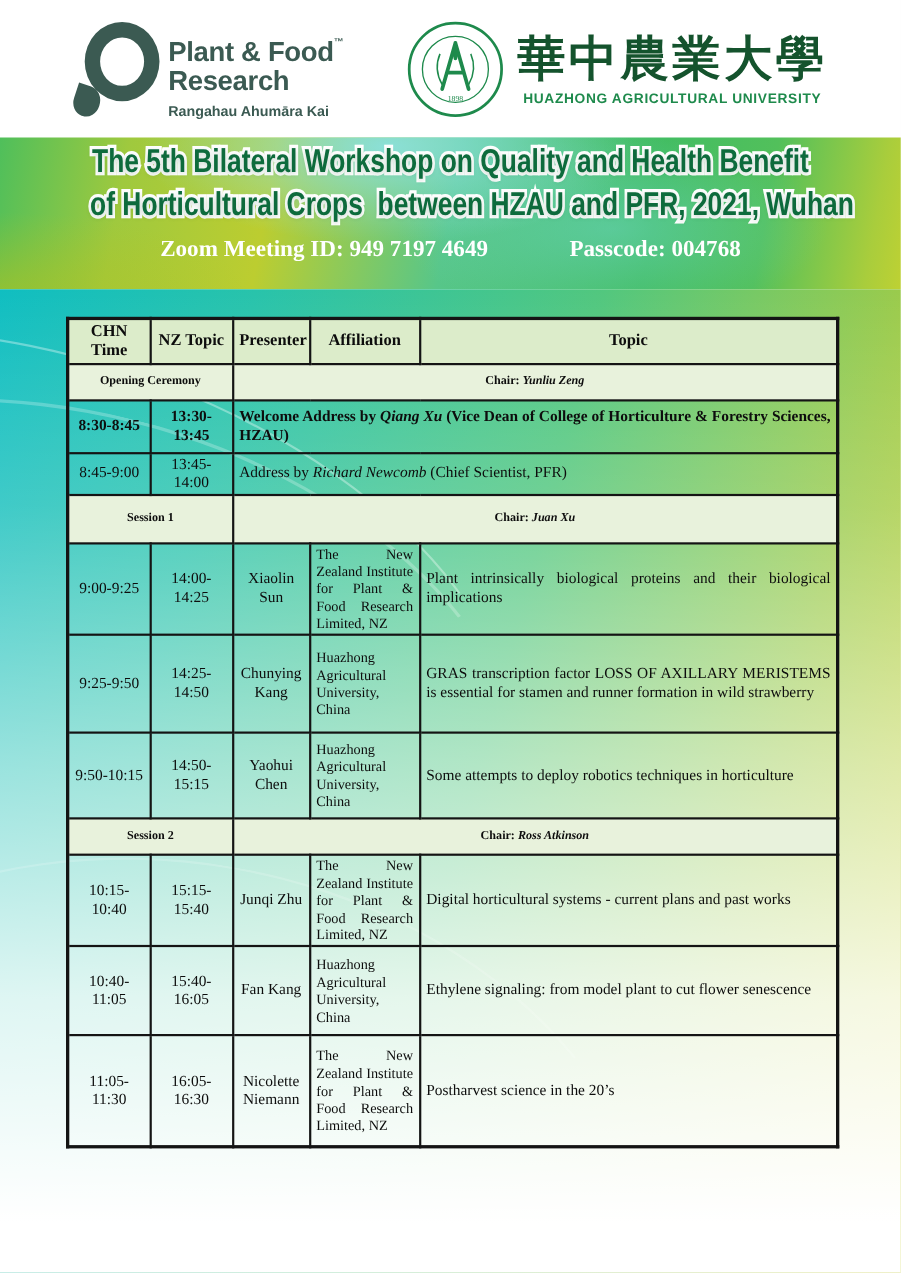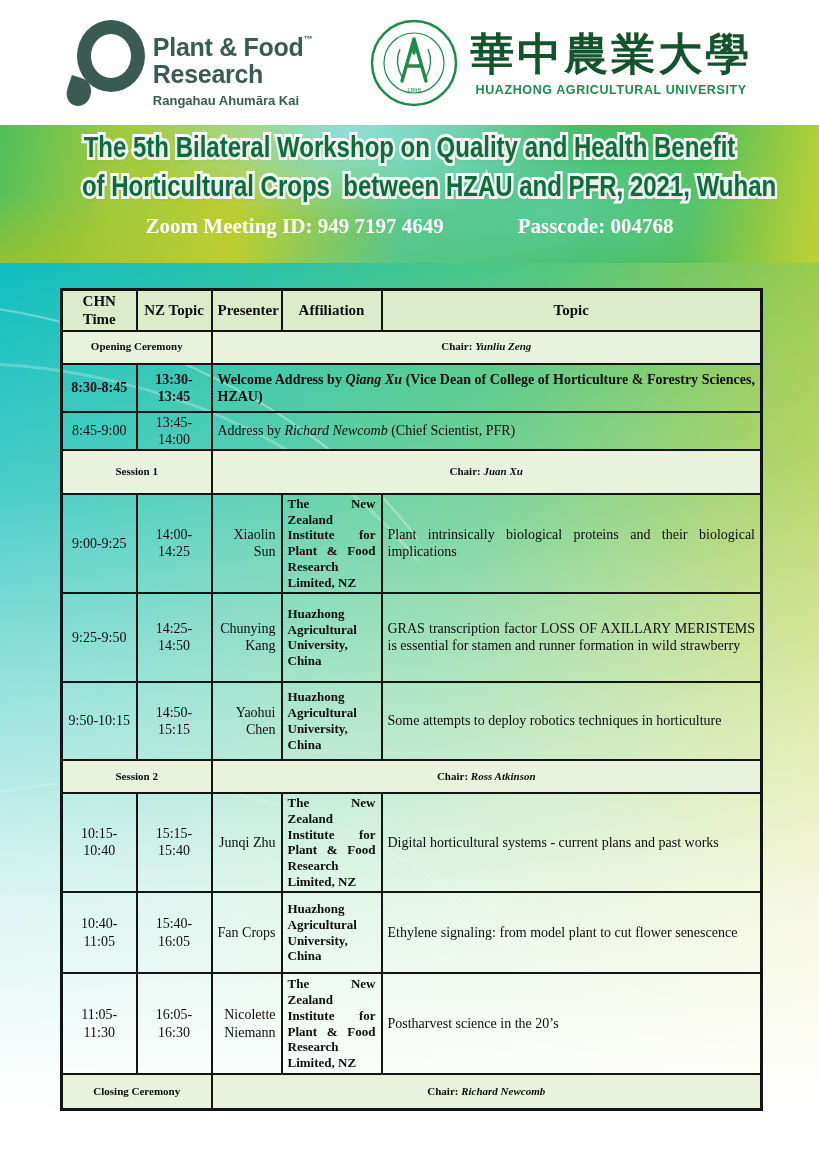--- a/index.html
+++ b/index.html
@@ -57,22 +57,22 @@
        border-collapse:collapse;border:3px solid #141414;}
   .schedule th,.schedule td{border:2px solid #141414;color:#0d0d0d;padding:1px 5px;
        font-family:"Liberation Serif",serif;vertical-align:middle;line-height:1.22;}
   .schedule thead tr.date-row{height:42px;}
   .schedule thead tr.colhead-row{height:37px;}
   .date-cell{background:#c9e2b4;font-size:19px;font-weight:700;text-align:center;letter-spacing:0.3px;}
   .colhead-cell{background:#dcecca;font-size:15px;font-weight:700;text-align:center;}
   .section-cell,.chair-cell{background:#e8f2dc;font-size:11px;font-weight:700;text-align:center;}
   .chair-cell i{font-weight:700;}
   .time-cell{font-size:14px;text-align:center;background:transparent;}
-  .presenter-cell{font-size:14px;text-align:right;background:transparent;}
-  .affil-cell{font-size:13px;text-align:justify;background:transparent;font-weight:bold;}
+  .presenter-cell{font-size:14px;text-align:center;background:transparent;}
+  .affil-cell{font-size:13px;text-align:justify;background:transparent;}
   .topic-cell{font-size:14px;text-align:justify;background:transparent;}
   .plenary-cell{font-size:14px;text-align:justify;background:transparent;}
 </style>
 </head>
 <body>
 
 <div class="page">
 
   <header class="logo-bar">
     <div class="pfr">
@@ -180,31 +180,27 @@
           <tr style="height: 80px;">
             <td class="time-cell">10:15-10:40</td>
             <td class="time-cell">15:15-15:40</td>
             <td class="presenter-cell">Junqi Zhu</td>
             <td class="affil-cell">The New Zealand Institute for Plant &amp; Food Research Limited, NZ</td>
             <td class="topic-cell">Digital horticultural systems - current plans and past works</td>
           </tr>
           <tr style="height: 81px;">
             <td class="time-cell">10:40-11:05</td>
             <td class="time-cell">15:40-16:05</td>
-            <td class="presenter-cell">Fan Crops</td>
+            <td class="presenter-cell">Fan Kang</td>
             <td class="affil-cell">Huazhong Agricultural University, China</td>
             <td class="topic-cell">Ethylene signaling: from model plant to cut flower senescence</td>
           </tr>
           <tr style="height: 101px;">
             <td class="time-cell">11:05-11:30</td>
             <td class="time-cell">16:05-16:30</td>
             <td class="presenter-cell">Nicolette Niemann</td>
             <td class="affil-cell">The New Zealand Institute for Plant &amp; Food Research Limited, NZ</td>
             <td class="topic-cell">Postharvest science in the 20’s</td>
           </tr>
-          <tr style="height: 35px;">
-            <td class="section-cell" colspan="2">Closing Ceremony</td>
-            <td class="chair-cell" colspan="3"><b>Chair: </b><b><i>Richard Newcomb</i></b></td>
-          </tr>
         </tbody>
     </table>
   </section>
 </div>
 
 </body></html>

